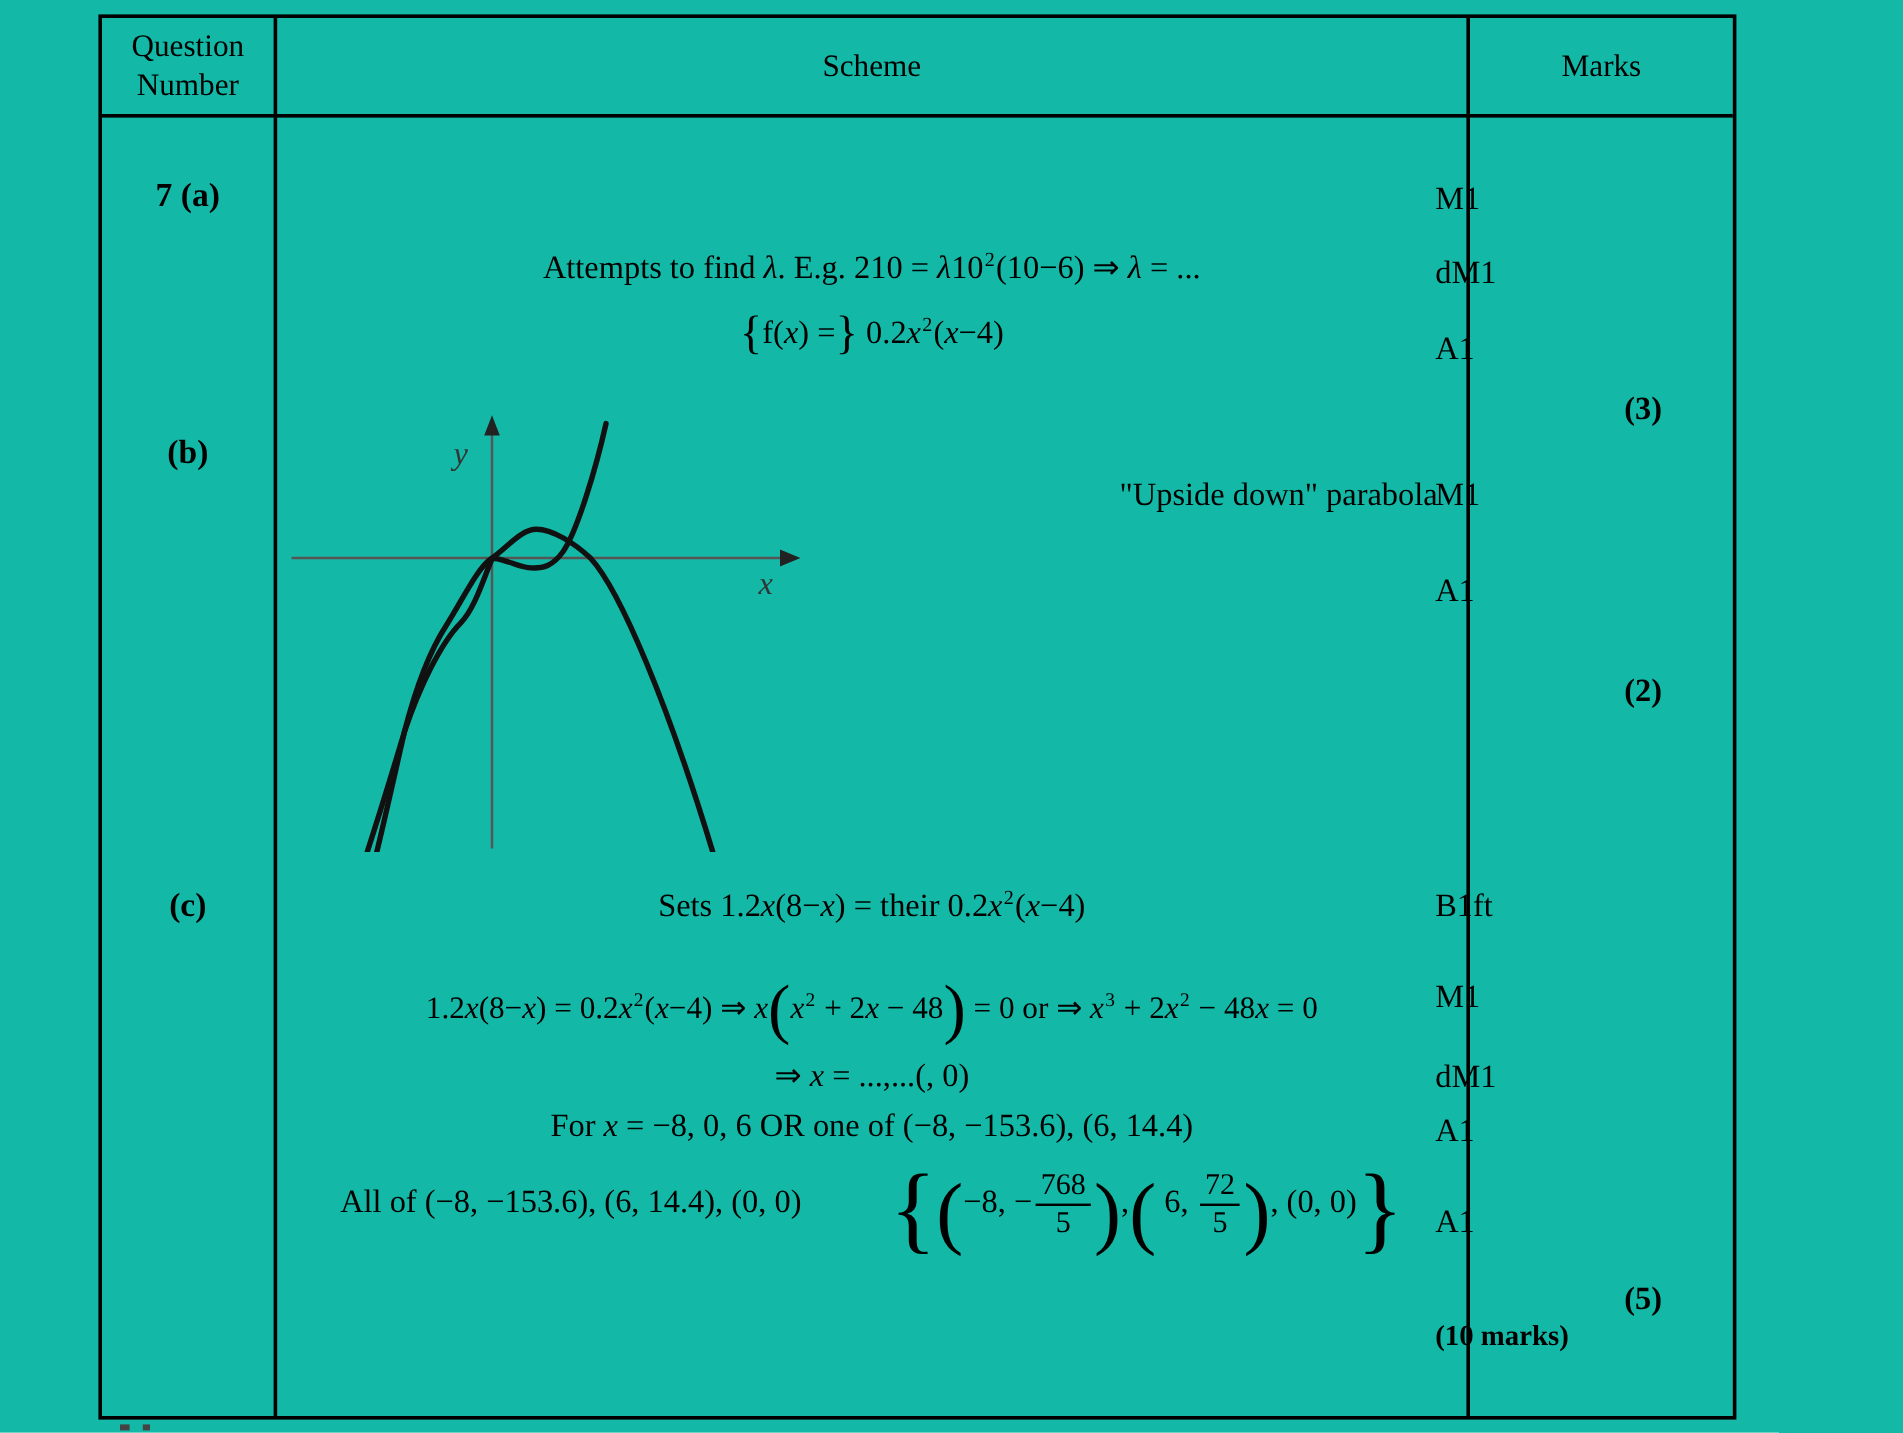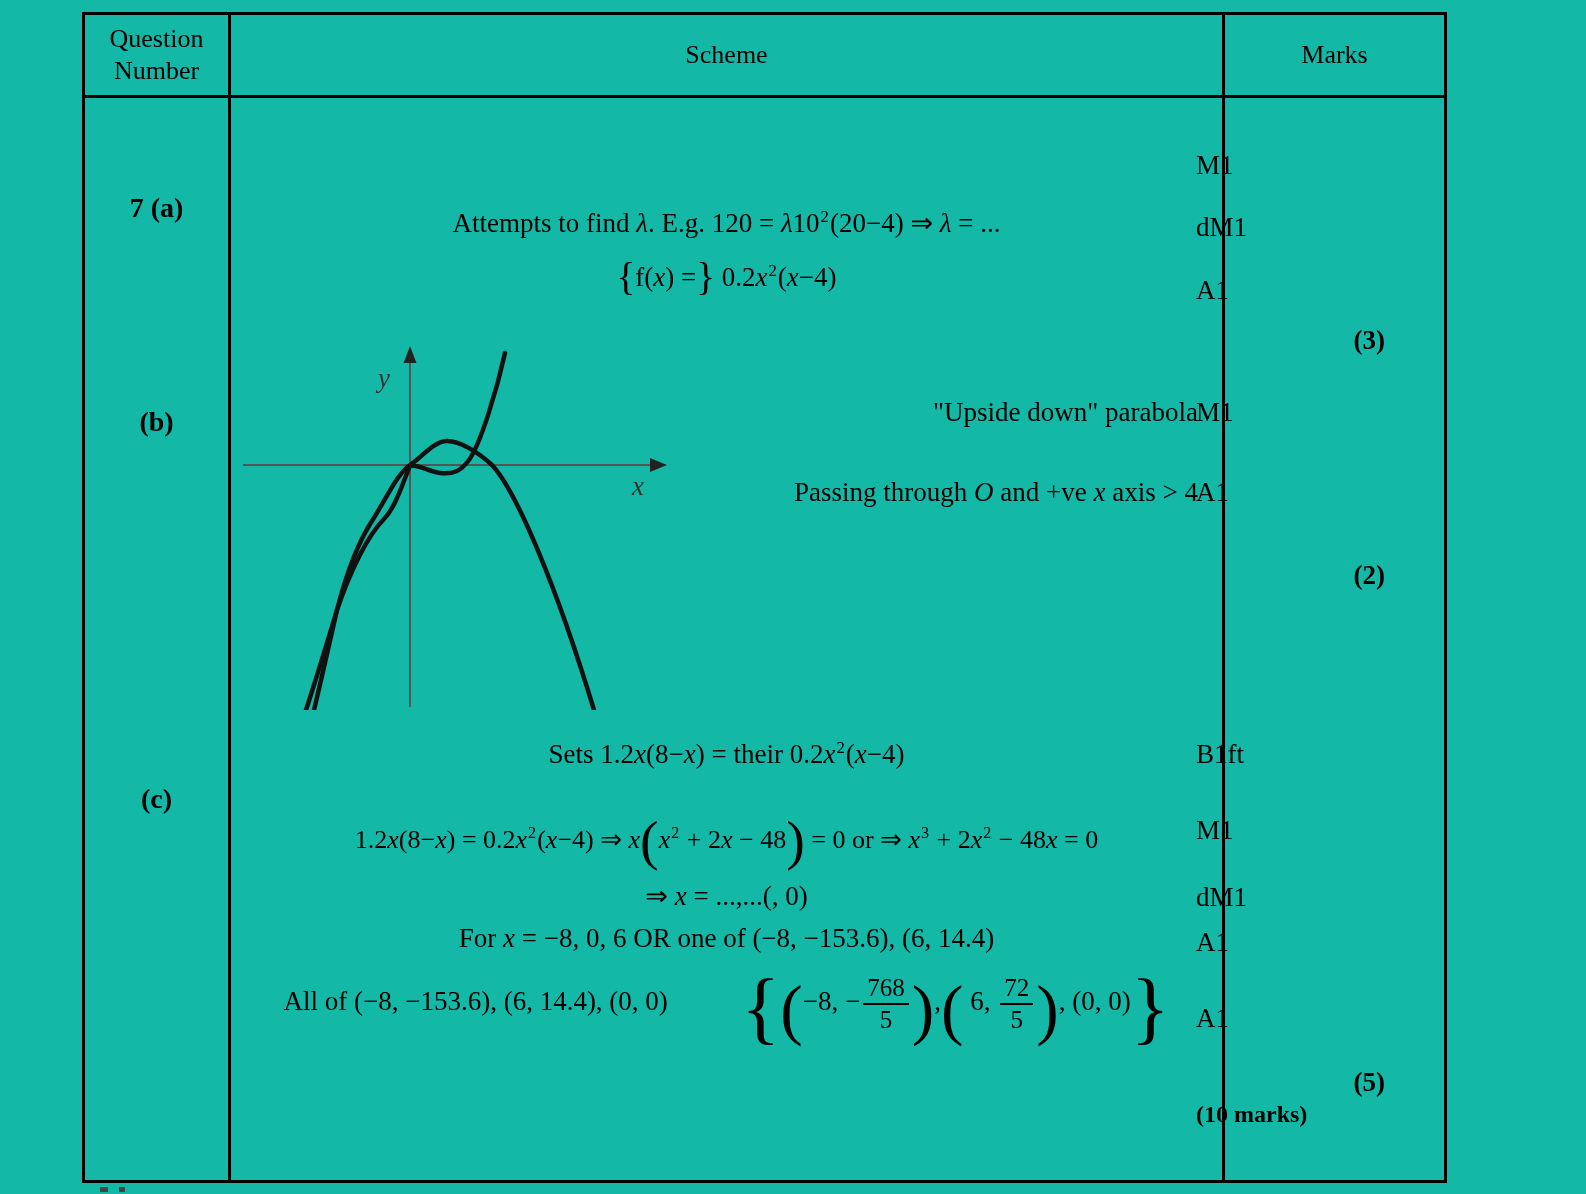--- a/index.html
+++ b/index.html
@@ -24,21 +24,21 @@
   .hcell{
     position:absolute;top:0;height:80px;
     display:flex;align-items:center;justify-content:center;
     font-size:26px;text-align:center;line-height:1.25;
   }
   .hcell.qn{left:0;width:143px;}
   .hcell.sch{left:146px;width:991px;}
   .hcell.mk{left:1140px;width:219px;}
   .qlabel{
     position:absolute;left:0;width:143px;text-align:center;
-    font-weight:bold;font-size:28px;white-space:nowrap;margin-top:44px;
+    font-weight:bold;font-size:28px;white-space:nowrap;
   }
   .sline{
     position:absolute;left:146px;width:991px;
     font-size:27px;text-align:center;white-space:nowrap;
   }
   .sline.rt{text-align:right;padding-right:24px;box-sizing:border-box;}
   .mark{
     position:absolute;left:1095px;width:219px;
     font-size:27px;text-align:left;padding-left:16px;box-sizing:border-box;
     white-space:nowrap;
@@ -73,36 +73,35 @@
     <div class="hline"></div>
 
     <div class="hcell qn">Question Number</div>
     <div class="hcell sch">Scheme</div>
     <div class="hcell mk">Marks</div>
 
     <div class="qlabel" style="top:133px;">7 (a)</div>
     <div class="qlabel" style="top:347px;">(b)</div>
     <div class="qlabel" style="top:724px;">(c)</div>
 
-    <div class="sline" style="top:192px;"><span class="n">Attempts to find  </span><span class="i">λ</span><span class="n">. E.g.   120 = </span><span class="i">λ</span><span class="n">10</span><span class="sup">2</span><span class="n">(20−4) ⇒ </span><span class="i">λ</span><span class="n"> = ...</span></div>
+    <div class="sline" style="top:192px;"><span class="n">Attempts to find  </span><span class="i">λ</span><span class="n">. E.g.   210 = </span><span class="i">λ</span><span class="n">10</span><span class="sup">2</span><span class="n">(10−6) ⇒ </span><span class="i">λ</span><span class="n"> = ...</span></div>
     <div class="sline" style="top:247px;"><span class="mb">{</span><span class="n">f(</span><span class="i">x</span><span class="n">) =</span><span class="mb">}</span><span class="n"> 0.2</span><span class="i">x</span><span class="sup">2</span><span class="n">(</span><span class="i">x</span><span class="n">−4)</span></div>
 
     <svg class="graph" viewBox="0 0 430 365">
       <line x1="170" y1="10" x2="170" y2="362" stroke="#555" stroke-width="2"></line>
       <polygon points="170,1 163.5,18 176.5,18" fill="#222"></polygon>
       <line x1="3" y1="120" x2="412" y2="120" stroke="#555" stroke-width="2"></line>
       <polygon points="427,120 410,113 410,127" fill="#222"></polygon>
       <text x="138" y="42" font-size="27" font-style="italic" fill="#333">y</text>
       <text x="392" y="150" font-size="27" font-style="italic" fill="#333">x</text>
       <path d="M 74,365 C 81,336 89,300 97,265 C 108,222 119,196 132,176 C 147,152 158,128 170,120 C 182,112 194,96 207,96 C 220,96 238,107 252,120 C 277,147 317,243 354,365" fill="none" stroke="#111" stroke-width="4.5" stroke-linecap="round"></path>
       <path d="M 66,365 C 78,328 88,295 97,265 C 110,226 128,190 144,174 C 156,162 164,134 170,121 C 172,120 174,120.5 178,121.5 C 186,123.5 192,127 200,128 C 213,129.5 221,126 229,115 C 241,98 257,44 265,8" fill="none" stroke="#111" stroke-width="4.5" stroke-linecap="round"></path>
     </svg>
 
     <div class="sline rt" style="top:382px;"><span class="n">"Upside down" parabola</span></div>
-    <div class="sline rt" style="top:462px;"><span class="n">Passing through </span><span class="i">O</span><span class="n"> and +ve </span><span class="i">x</span><span class="n"> axis &gt; 4</span></div>
 
     <div class="sline" style="top:724px;"><span class="n">Sets   1.2</span><span class="i">x</span><span class="n">(8−</span><span class="i">x</span><span class="n">) = their 0.2</span><span class="i">x</span><span class="sup">2</span><span class="n">(</span><span class="i">x</span><span class="n">−4)</span></div>
     <div class="sline line-c2" style="top:790px;"><span class="n">1.2</span><span class="i">x</span><span class="n">(8−</span><span class="i">x</span><span class="n">) = 0.2</span><span class="i">x</span><span class="sup">2</span><span class="n">(</span><span class="i">x</span><span class="n">−4) ⇒ </span><span class="i">x</span><span class="bp">(</span><span class="i">x</span><span class="sup">2</span><span class="n"> + 2</span><span class="i">x</span><span class="n"> − 48</span><span class="bp">)</span><span class="n"> = 0   or  ⇒ </span><span class="i">x</span><span class="sup">3</span><span class="n"> + 2</span><span class="i">x</span><span class="sup">2</span><span class="n"> − 48</span><span class="i">x</span><span class="n"> = 0</span></div>
     <div class="sline" style="top:865px;"><span class="n">⇒ </span><span class="i">x</span><span class="n"> = ...,...(, 0)</span></div>
     <div class="sline" style="top:908px;"><span class="n">For </span><span class="i">x</span><span class="n"> = −8, 0, 6   OR one of </span><span class="n">(−8, −153.6), (6, 14.4)</span></div>
     <div class="sline line-c5" style="top:944px;">
       <span><span class="n">All of </span><span class="n">(−8, −153.6), (6, 14.4), (0, 0)</span></span>
       <span class="gap"></span>
       <span><span class="bb">{</span><span class="bp2">(</span><span class="n">−8, −</span><span class="frac"><span class="num">768</span><span class="den">5</span></span><span class="bp2">)</span><span class="n">,</span><span class="bp2">(</span><span class="n"> 6, </span><span class="frac"><span class="num">72</span><span class="den">5</span></span><span class="bp2">)</span><span class="n">, (0, 0)</span><span class="bb">}</span></span>
     </div>

